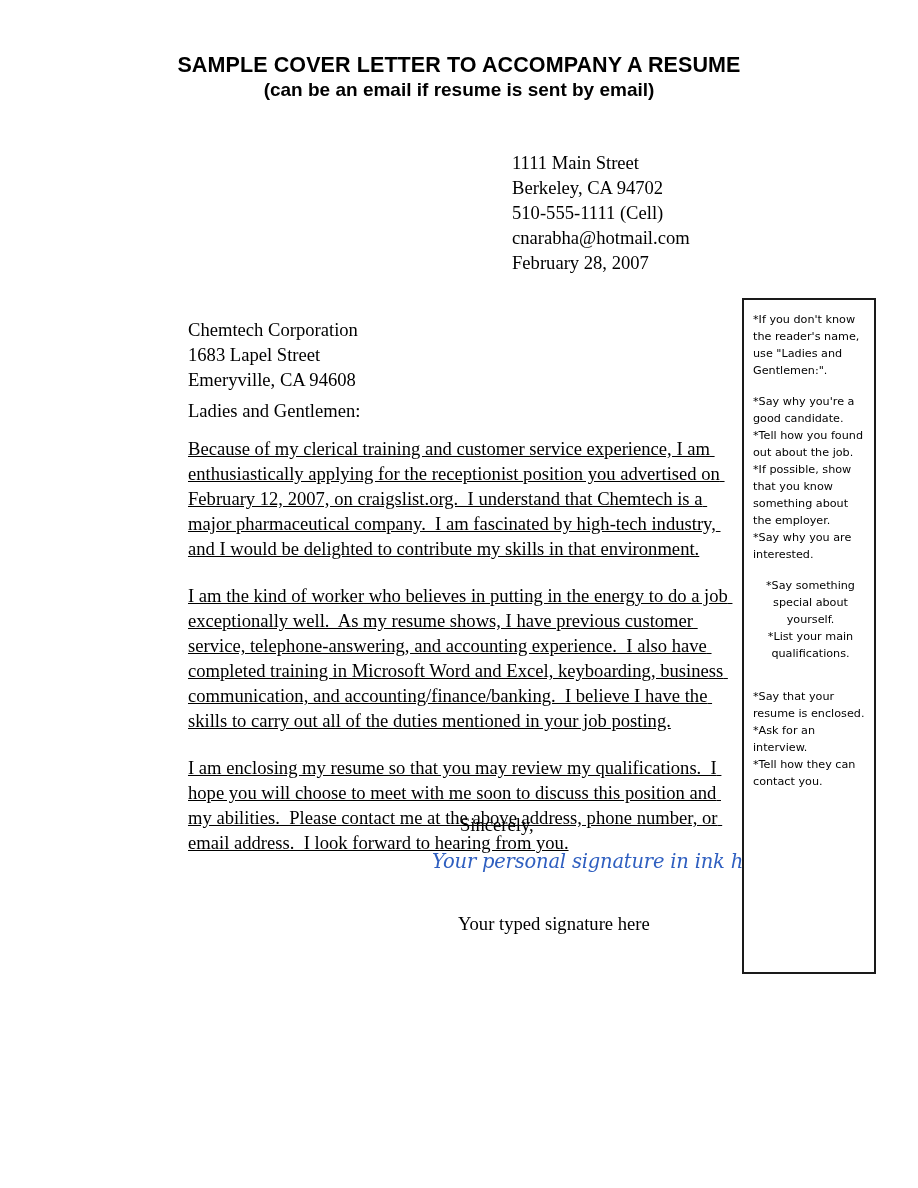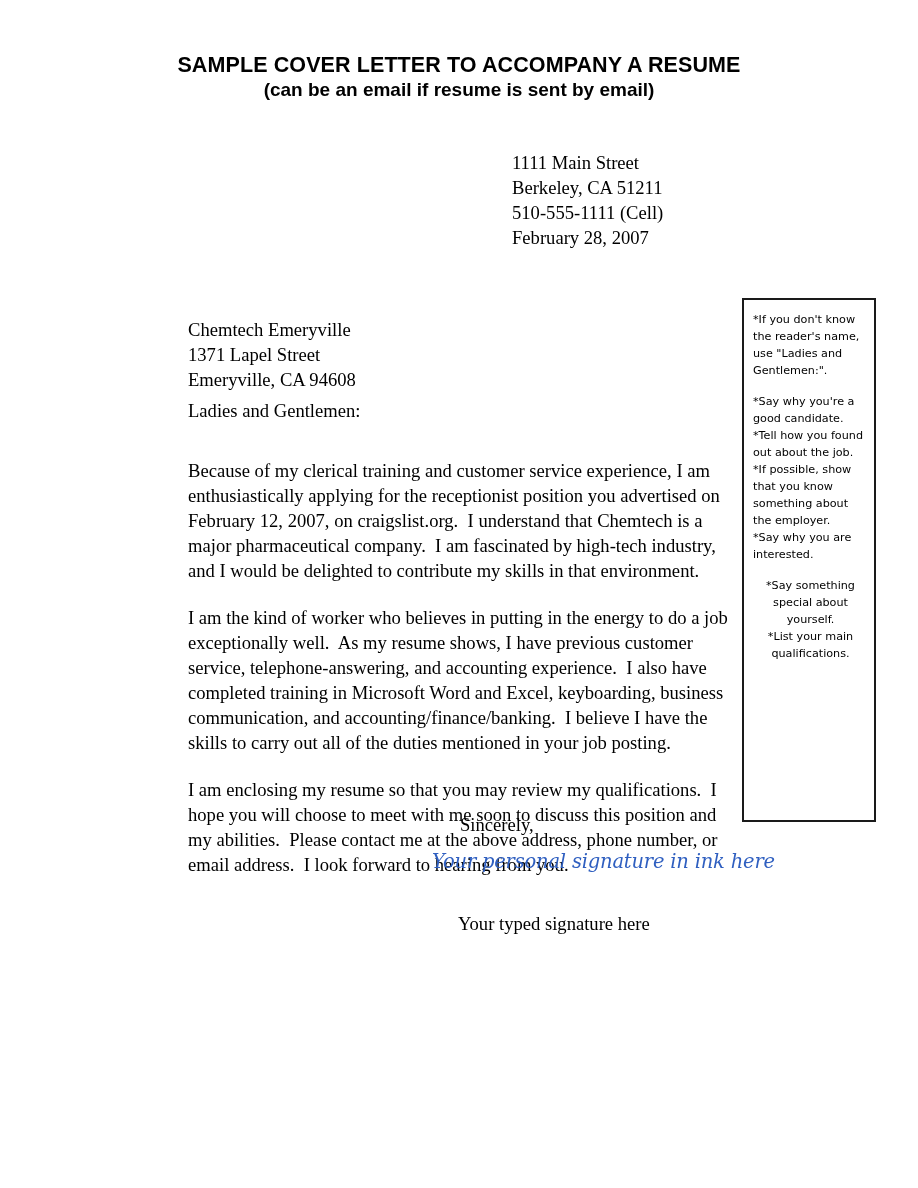--- a/index.html
+++ b/index.html
@@ -67,22 +67,23 @@
   .salutation {
     position: absolute;
     left: 188px;
     top: 400px;
     font-size: 18.6px;
   }
 
   .body-paragraphs {
     position: absolute;
     left: 188px;
-    top: 458px;
+    top: 436px;
     width: 540px;
+    text-decoration: underline;
   }
   .body-paragraphs p {
     margin: 0 0 22px 0;
     font-size: 18.6px;
     line-height: 1.345;
     text-align: left;
     white-space: pre-wrap;
   }
   .body-paragraphs p:last-child { margin-bottom: 9px; }
 
@@ -113,21 +114,21 @@
     white-space: nowrap;
     margin-top: 12px;
   }
 
   
   .tips-box {
     position: absolute;
     left: 742px;
     top: 298px;
     width: 134px;
-    height: 524px;
+    height: 676px;
     border: 2px solid #1a1a1a;
     background: #ffffff;
     box-sizing: border-box;
     padding: 11px 6px 6px 9px;
     font-family: "DejaVu Sans", "Liberation Sans", sans-serif;
     font-size: 11.2px;
     line-height: 1.52;
     color: #000;
   }
   .tips-group {
@@ -142,28 +143,29 @@
 
 <div class="page">
 
   <div class="heading">
     <span class="line1">SAMPLE COVER LETTER TO ACCOMPANY A RESUME</span>
     <span class="line2">(can be an email if resume is sent by email)</span>
   </div>
 
   <div class="return-address">
     <div>1111 Main Street</div>
-    <div>Berkeley, CA  51211</div>
+    <div>Berkeley, CA  94702</div>
     <div>510-555-1111 (Cell)</div>
+    <div>cnarabha@hotmail.com</div>
     <div>February 28, 2007</div>
   </div>
 
   <div class="inside-address">
-    <div>Chemtech Emeryville</div>
-    <div>1371 Lapel Street</div>
+    <div>Chemtech Corporation</div>
+    <div>1683 Lapel Street</div>
     <div>Emeryville, CA  94608</div>
   </div>
 
   <div class="salutation">Ladies and Gentlemen:</div>
 
   <div class="body-paragraphs">
     <p>Because of my clerical training and customer service experience, I am enthusiastically applying for the receptionist position you advertised on February 12, 2007, on craigslist.org.  I understand that Chemtech is a major pharmaceutical company.  I am fascinated by high-tech industry, and I would be delighted to contribute my skills in that environment.</p>
     <p>I am the kind of worker who believes in putting in the energy to do a job exceptionally well.  As my resume shows, I have previous customer service, telephone-answering, and accounting experience.  I also have completed training in Microsoft Word and Excel, keyboarding, business communication, and accounting/finance/banking.  I believe I have the skills to carry out all of the duties mentioned in your job posting.</p>
     <p>I am enclosing my resume so that you may review my qualifications.  I hope you will choose to meet with me soon to discuss this position and my abilities.  Please contact me at the above address, phone number, or email address.  I look forward to hearing from you.</p>
   </div>
@@ -185,15 +187,21 @@
 that you know
 something about
 the employer.
 *Say why you are
 interested.</div>
     <div class="tips-group gap-large">*Say something
 special about
 yourself.
 *List your main
 qualifications.</div>
+    <div class="tips-group">*Say that your
+resume is enclosed.
+*Ask for an
+interview.
+*Tell how they can
+contact you.</div>
   </div>
 
 </div>
 
 </body></html>

